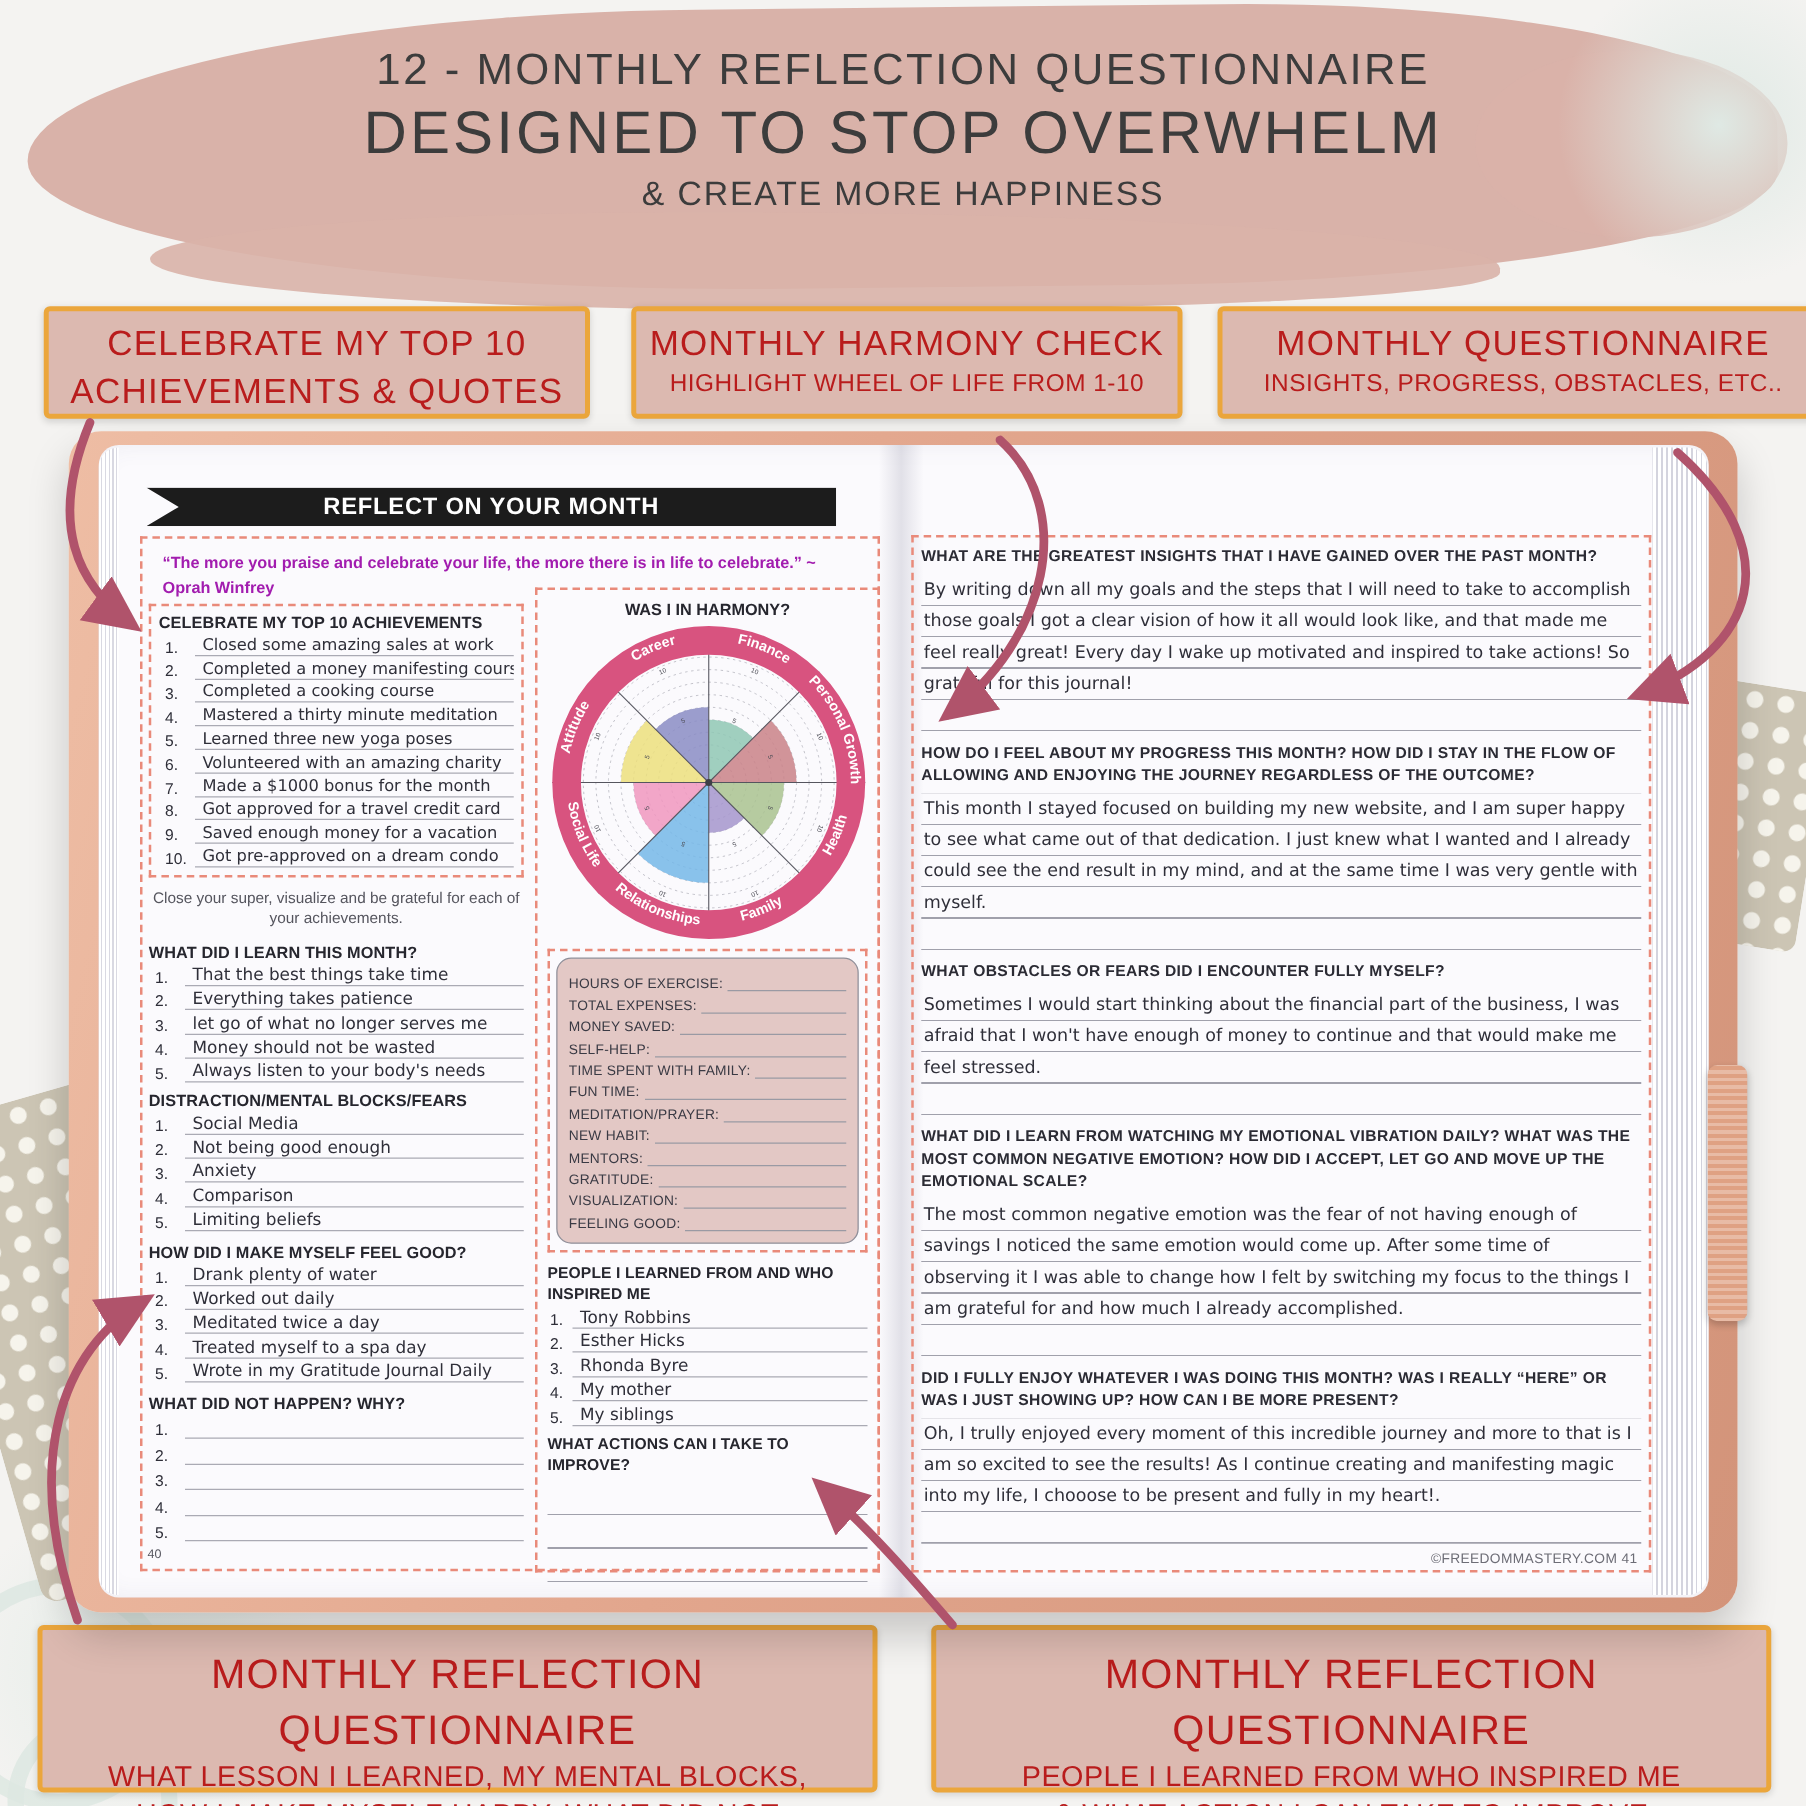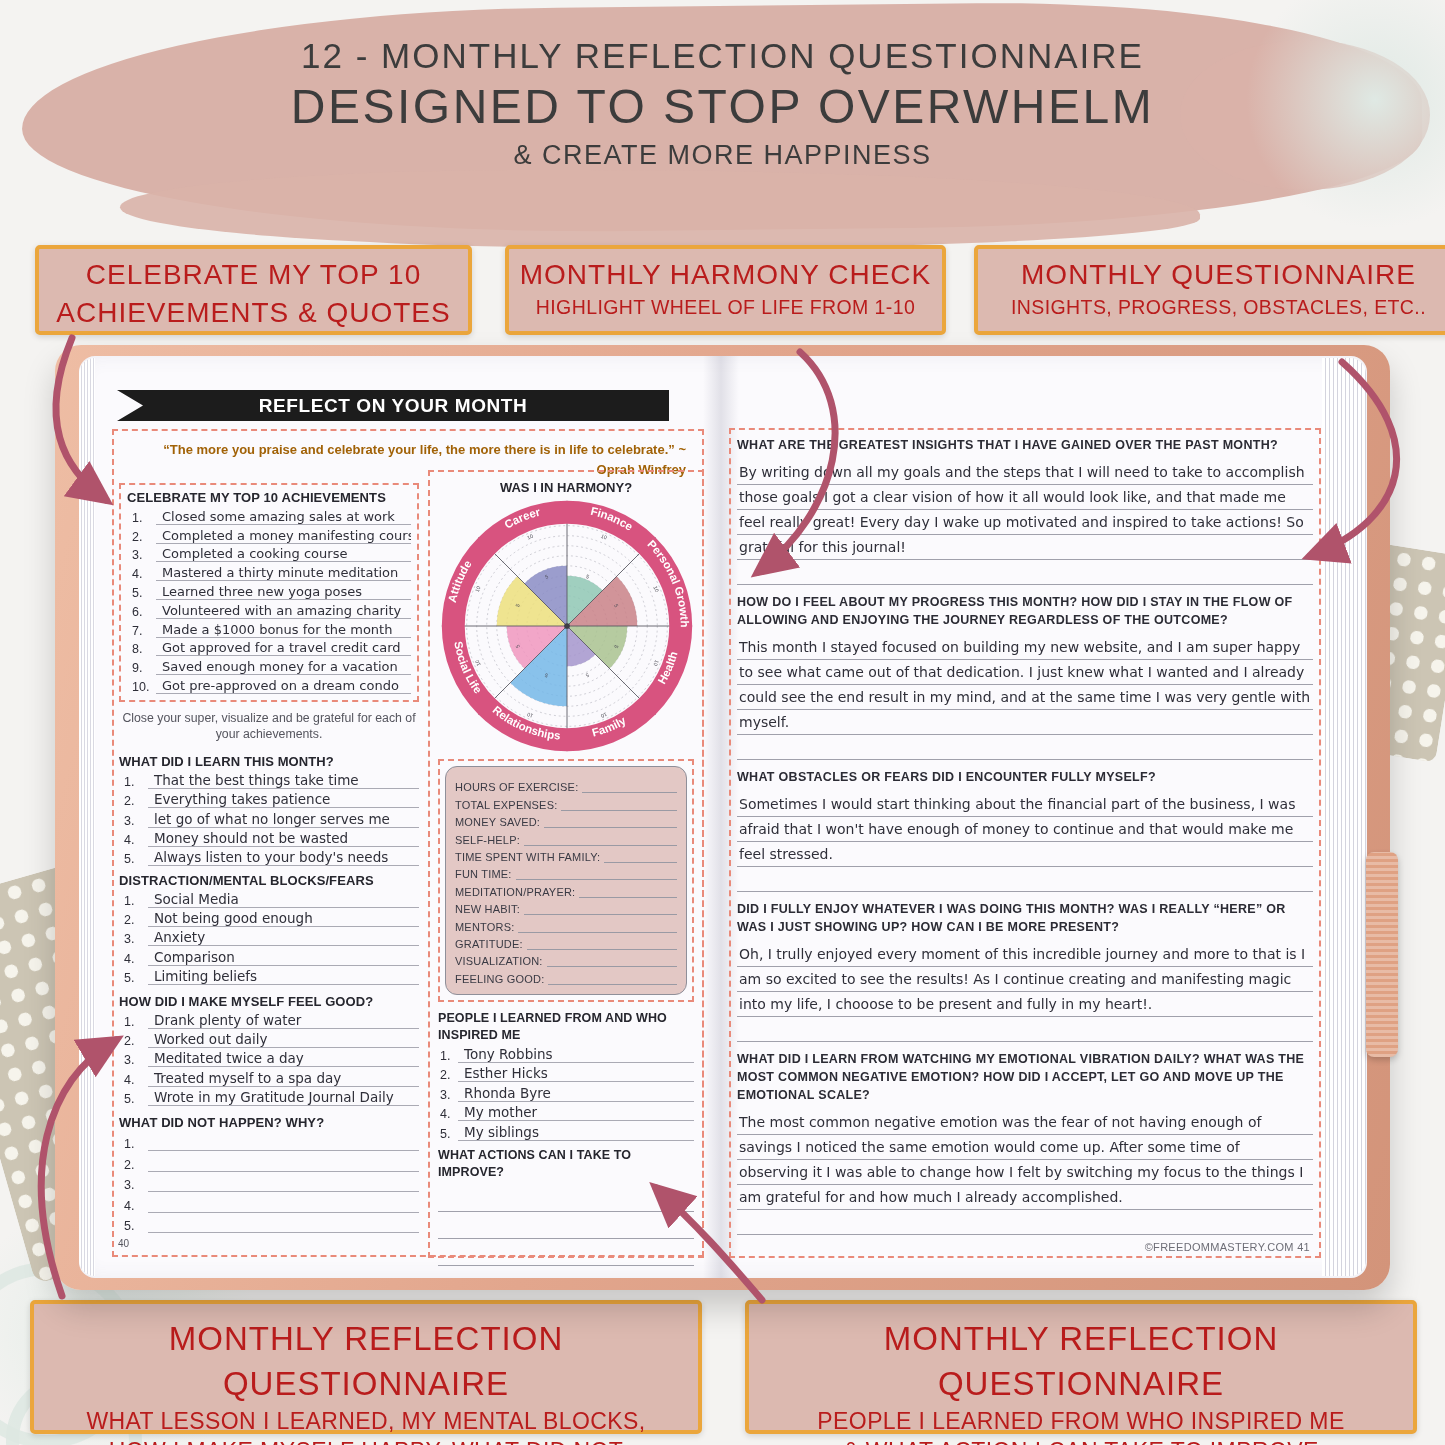--- a/index.html
+++ b/index.html
@@ -53,22 +53,22 @@
   .spine{position:absolute;left:703px;top:356px;width:36px;height:922px;z-index:2;
          background:linear-gradient(90deg,rgba(0,0,0,0),rgba(90,90,120,.16) 50%,rgba(0,0,0,0));}
 
   .banner{position:absolute;left:117px;top:390px;width:552px;height:31px;background:#1c1c1c;z-index:3;
           clip-path:polygon(0 0,100% 0,100% 100%,0 100%,26px 50%);
           color:#fff;font-size:19px;font-weight:bold;letter-spacing:.6px;text-align:center;line-height:31px;}
   .dashbox{position:absolute;border:2px dashed #e98a7a;box-sizing:border-box;z-index:3;}
   .outerL{left:112px;top:429px;width:592px;height:828px;}
   .outerR{left:729px;top:428px;width:592px;height:830px;}
 
-  .quote{position:absolute;left:130px;top:440px;width:556px;z-index:4;text-align:right;
-         font-size:13px;font-weight:bold;color:#a16207;line-height:20px;}
+  .quote{position:absolute;left:130px;top:440px;width:556px;z-index:4;text-align:left;
+         font-size:13px;font-weight:bold;color:#a21caf;line-height:20px;}
 
   .colL{position:absolute;left:119px;top:483px;width:300px;z-index:4;}
   .colM{position:absolute;left:428px;top:470px;width:276px;height:788px;z-index:4;border:2px dashed #e98a7a;
         box-sizing:border-box;padding:6px 8px;}
   .colR{position:absolute;left:737px;top:436px;width:576px;z-index:4;}
 
   .shead{font-size:13px;font-weight:bold;color:#26262e;line-height:17px;letter-spacing:.1px;}
   .t10box{border:2px dashed #e98a7a;padding:4px 6px 6px 6px;}
   .numlist{counter-reset:li;}
   .nrow{display:flex;align-items:flex-end;counter-increment:li;}
@@ -400,26 +400,26 @@
     </div>
       <div class="qa">
       <div class="q">HOW DO I FEEL ABOUT MY PROGRESS THIS MONTH? HOW DID I STAY IN THE FLOW OF ALLOWING AND ENJOYING THE JOURNEY REGARDLESS OF THE OUTCOME?</div>
       <div class="a">This month I stayed focused on building my new website, and I am super happy to see what came out of that dedication. I just knew what I wanted and I already could see the end result in my mind, and at the same time I was very gentle with myself.</div>
     </div>
       <div class="qa">
       <div class="q">WHAT OBSTACLES OR FEARS DID I ENCOUNTER FULLY MYSELF?</div>
       <div class="a">Sometimes I would start thinking about the financial part of the business, I was afraid that I won't have enough of money to continue and that would make me feel stressed.</div>
     </div>
       <div class="qa">
+      <div class="q">WHAT DID I LEARN FROM WATCHING MY EMOTIONAL VIBRATION DAILY? WHAT WAS THE MOST COMMON NEGATIVE EMOTION? HOW DID I ACCEPT, LET GO AND MOVE UP THE EMOTIONAL SCALE?</div>
+      <div class="a">The most common negative emotion was the fear of not having enough of savings I noticed the same emotion would come up. After some time of observing it I was able to change how I felt by switching my focus to the things I am grateful for and how much I already accomplished.</div>
+    </div>
+      <div class="qa">
       <div class="q">DID I FULLY ENJOY WHATEVER I WAS DOING THIS MONTH? WAS I REALLY “HERE” OR WAS I JUST SHOWING UP? HOW CAN I BE MORE PRESENT?</div>
       <div class="a">Oh, I trully enjoyed every moment of this incredible journey and more to that is I am so excited to see the results! As I continue creating and manifesting magic into my life, I chooose to be present and fully in my heart!.</div>
-    </div>
-      <div class="qa">
-      <div class="q">WHAT DID I LEARN FROM WATCHING MY EMOTIONAL VIBRATION DAILY? WHAT WAS THE MOST COMMON NEGATIVE EMOTION? HOW DID I ACCEPT, LET GO AND MOVE UP THE EMOTIONAL SCALE?</div>
-      <div class="a">The most common negative emotion was the fear of not having enough of savings I noticed the same emotion would come up. After some time of observing it I was able to change how I felt by switching my focus to the things I am grateful for and how much I already accomplished.</div>
     </div>
     </div>
   <div class="rfoot" style="right:135px;bottom:192px;">
     <span>©FREEDOMMASTERY.COM</span>&nbsp;<span>41</span>
   </div>
 
   <svg class="arrows">
     <defs>
       <marker id="ah" markerWidth="9" markerHeight="8" refX="5.2" refY="3.1" orient="auto" markerUnits="strokeWidth">
         <path d="M0,0 L6.5,3.1 L0,6.2 Z" fill="#b0536b"></path>

